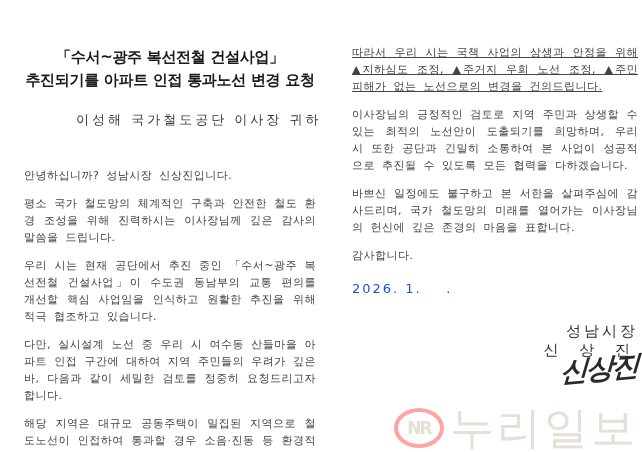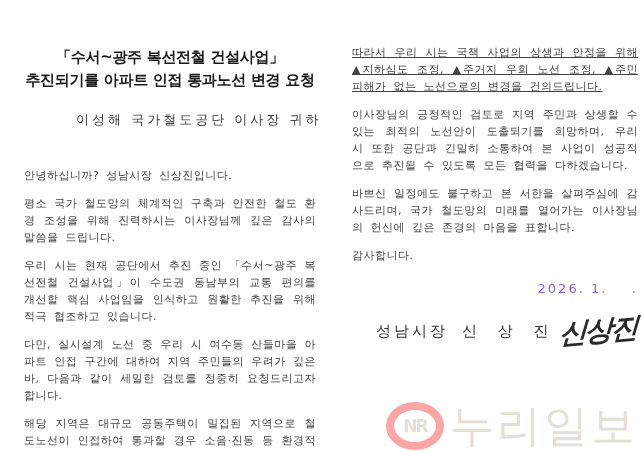--- a/index.html
+++ b/index.html
@@ -51,35 +51,36 @@
     text-align: justify;
     word-spacing: 3px;
     letter-spacing: 0.5px;
     color: #454240;
   }
   .page.left  p.first   { margin-top: 38px; }
   .page.right p.first-r { margin-top: 44px; text-decoration: underline; }
 
   .date-line {
     margin-top: 16px;
-    text-align: right;
+    text-align: left;
     font-size: 13px;
     letter-spacing: 2px;
-    color: #8b5cf6;
+    color: #1d4ed8;
     white-space: pre;
   }
 
   .sign-row {
     position: relative;
     z-index: 2;
     margin-top: 26px;
     padding-left: 24px;
     display: flex;
-    align-items: flex-start;
+    align-items: flex-end;
     white-space: nowrap;
+    flex-direction: column;
   }
   .signer-title {
     font-size: 15px;
     letter-spacing: 3px;
     color: #34322f;
   }
   .signer-name {
     margin-left: 14px;
     font-size: 15px;
     letter-spacing: 8px;
@@ -104,21 +105,21 @@
     bottom: 2px;
     display: flex;
     align-items: center;
     color: #e4dfd7;
     user-select: none;
   }
   .wm-oval {
     flex: 0 0 auto;
     width: 42px;
     height: 32px;
-    border: 8px solid #fca5a5;
+    border: 4px solid #fca5a5;
     border-radius: 50%;
     display: flex;
     align-items: center;
     justify-content: center;
     font-size: 17px;
     font-weight: 800;
     letter-spacing: -2px;
     margin-right: 6px;
   }
   .wm-text {

